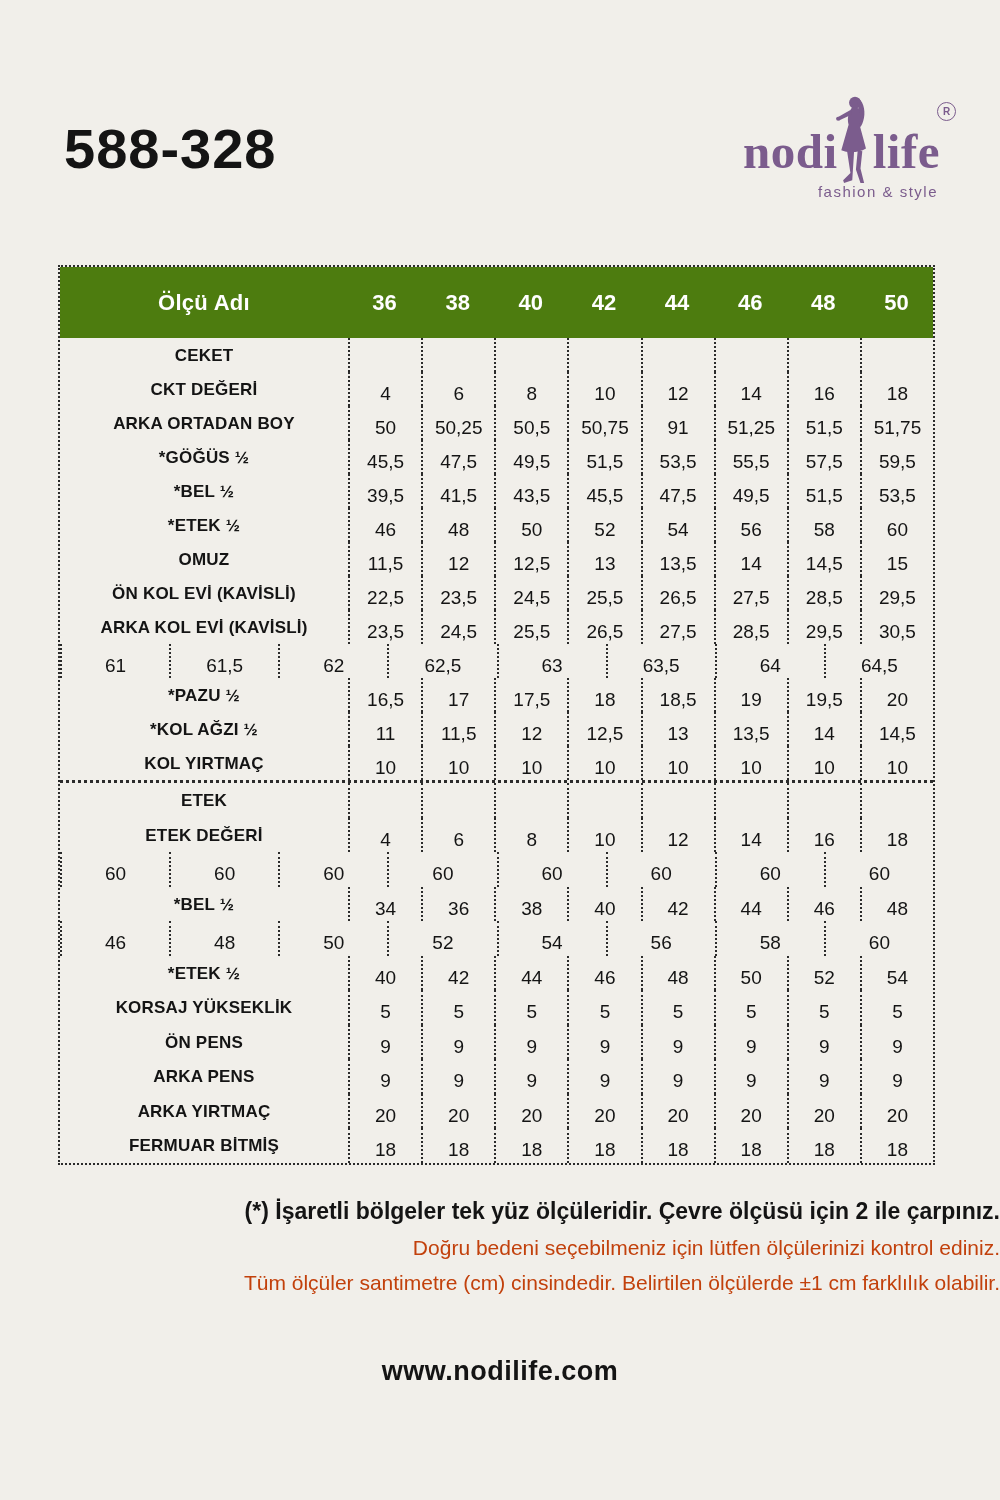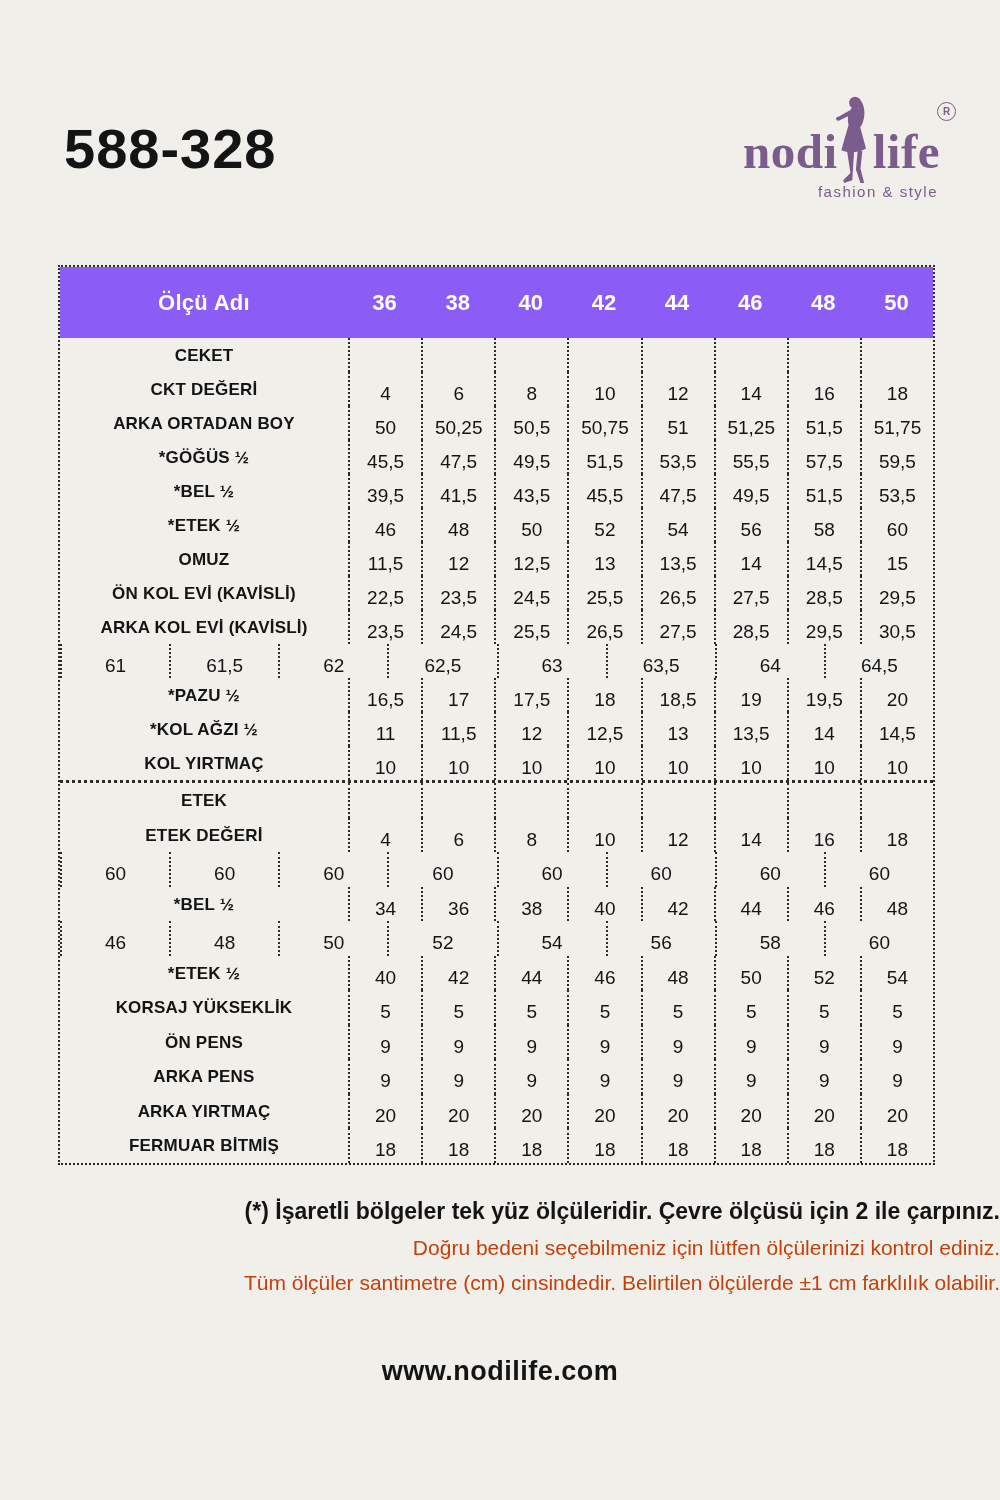--- a/index.html
+++ b/index.html
@@ -37,21 +37,21 @@
     font-family:"Liberation Sans", sans-serif;
     font-size:15px;font-weight:400;letter-spacing:1.5px;
   }
 
   
   .size-table{
     position:absolute;left:58px;top:265px;width:877px;
     border:2px dotted #2b2b2b;box-sizing:border-box;
   }
   .thead{
-    display:flex;height:71px;background:#8b5cf6;color:#ffffff;
+    display:flex;height:71px;background:#4d7c0f;color:#ffffff;
     align-items:center;
   }
   .lbl-col{flex:0 0 288px;width:288px;text-align:center;}
   .thead .lbl-col{font-size:22px;font-weight:700;letter-spacing:0.3px;}
   .size-col{flex:1 1 0;text-align:center;font-size:22px;font-weight:700;}
   .section{background:transparent;}
   .section + .section{border-top:3px dotted #2b2b2b;}
   .trow{display:flex;height:34px;}
   .section:last-child .trow{height:34.5px;}
   .trow .lbl{
@@ -174,21 +174,21 @@
           <div class="cell">
             <span>50,25</span>
           </div>
           <div class="cell">
             <span>50,5</span>
           </div>
           <div class="cell">
             <span>50,75</span>
           </div>
           <div class="cell">
-            <span>51</span>
+            <span>91</span>
           </div>
           <div class="cell">
             <span>51,25</span>
           </div>
           <div class="cell">
             <span>51,5</span>
           </div>
           <div class="cell">
             <span>51,75</span>
           </div>

